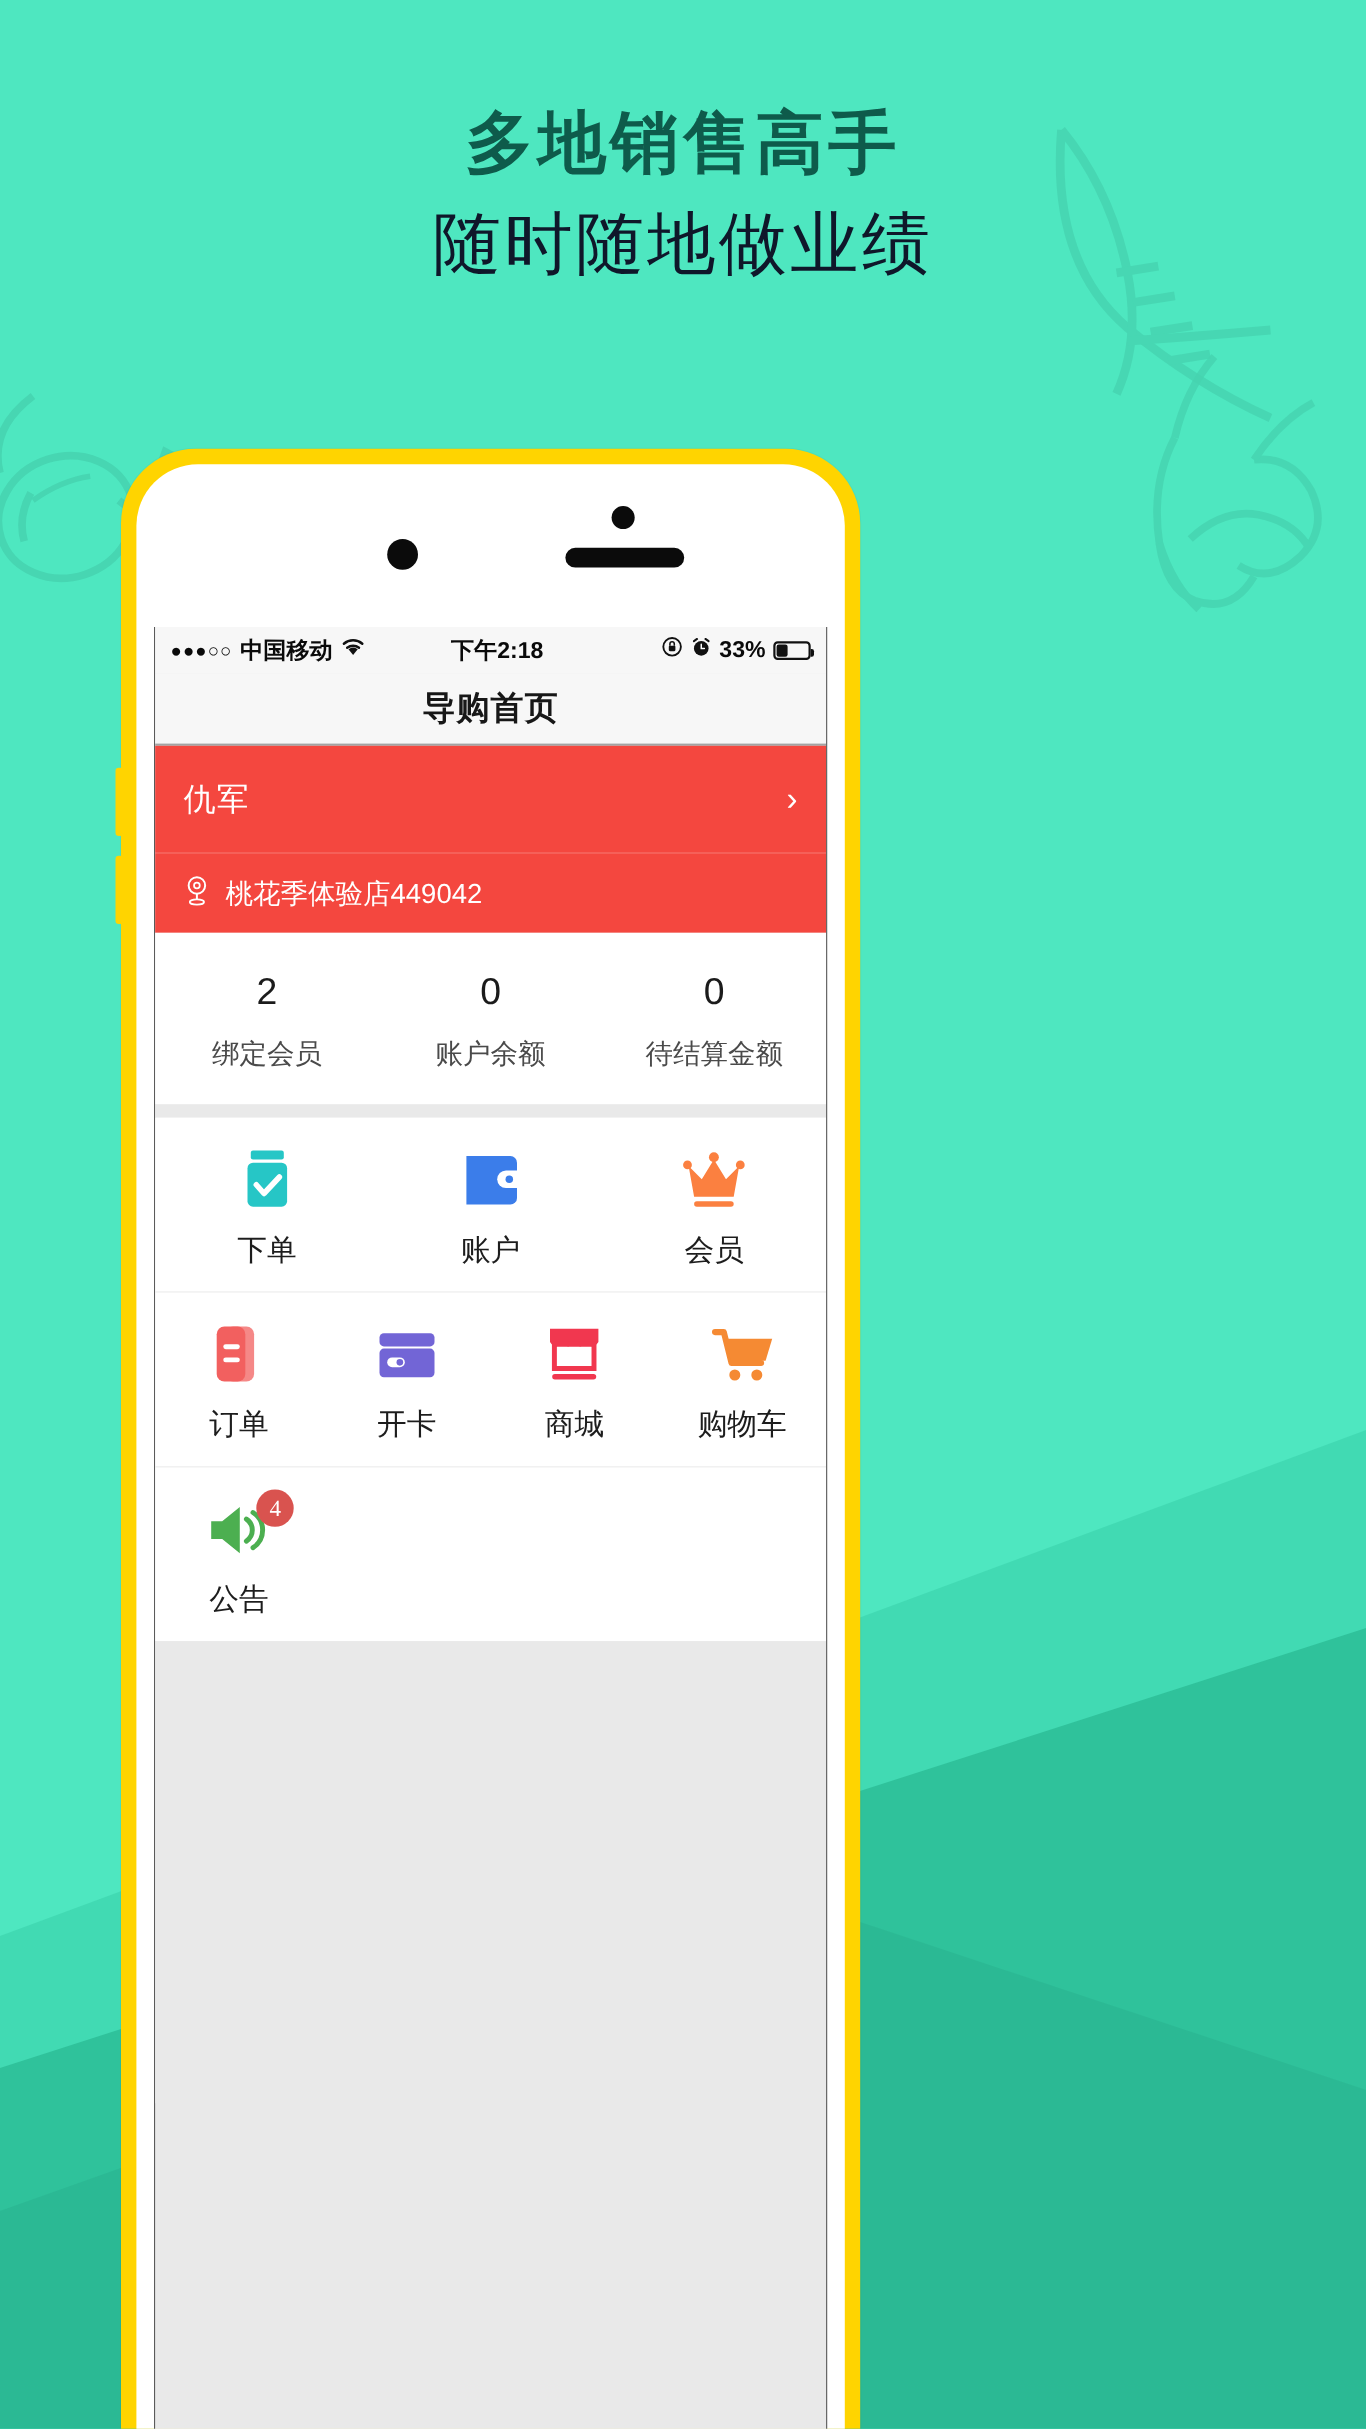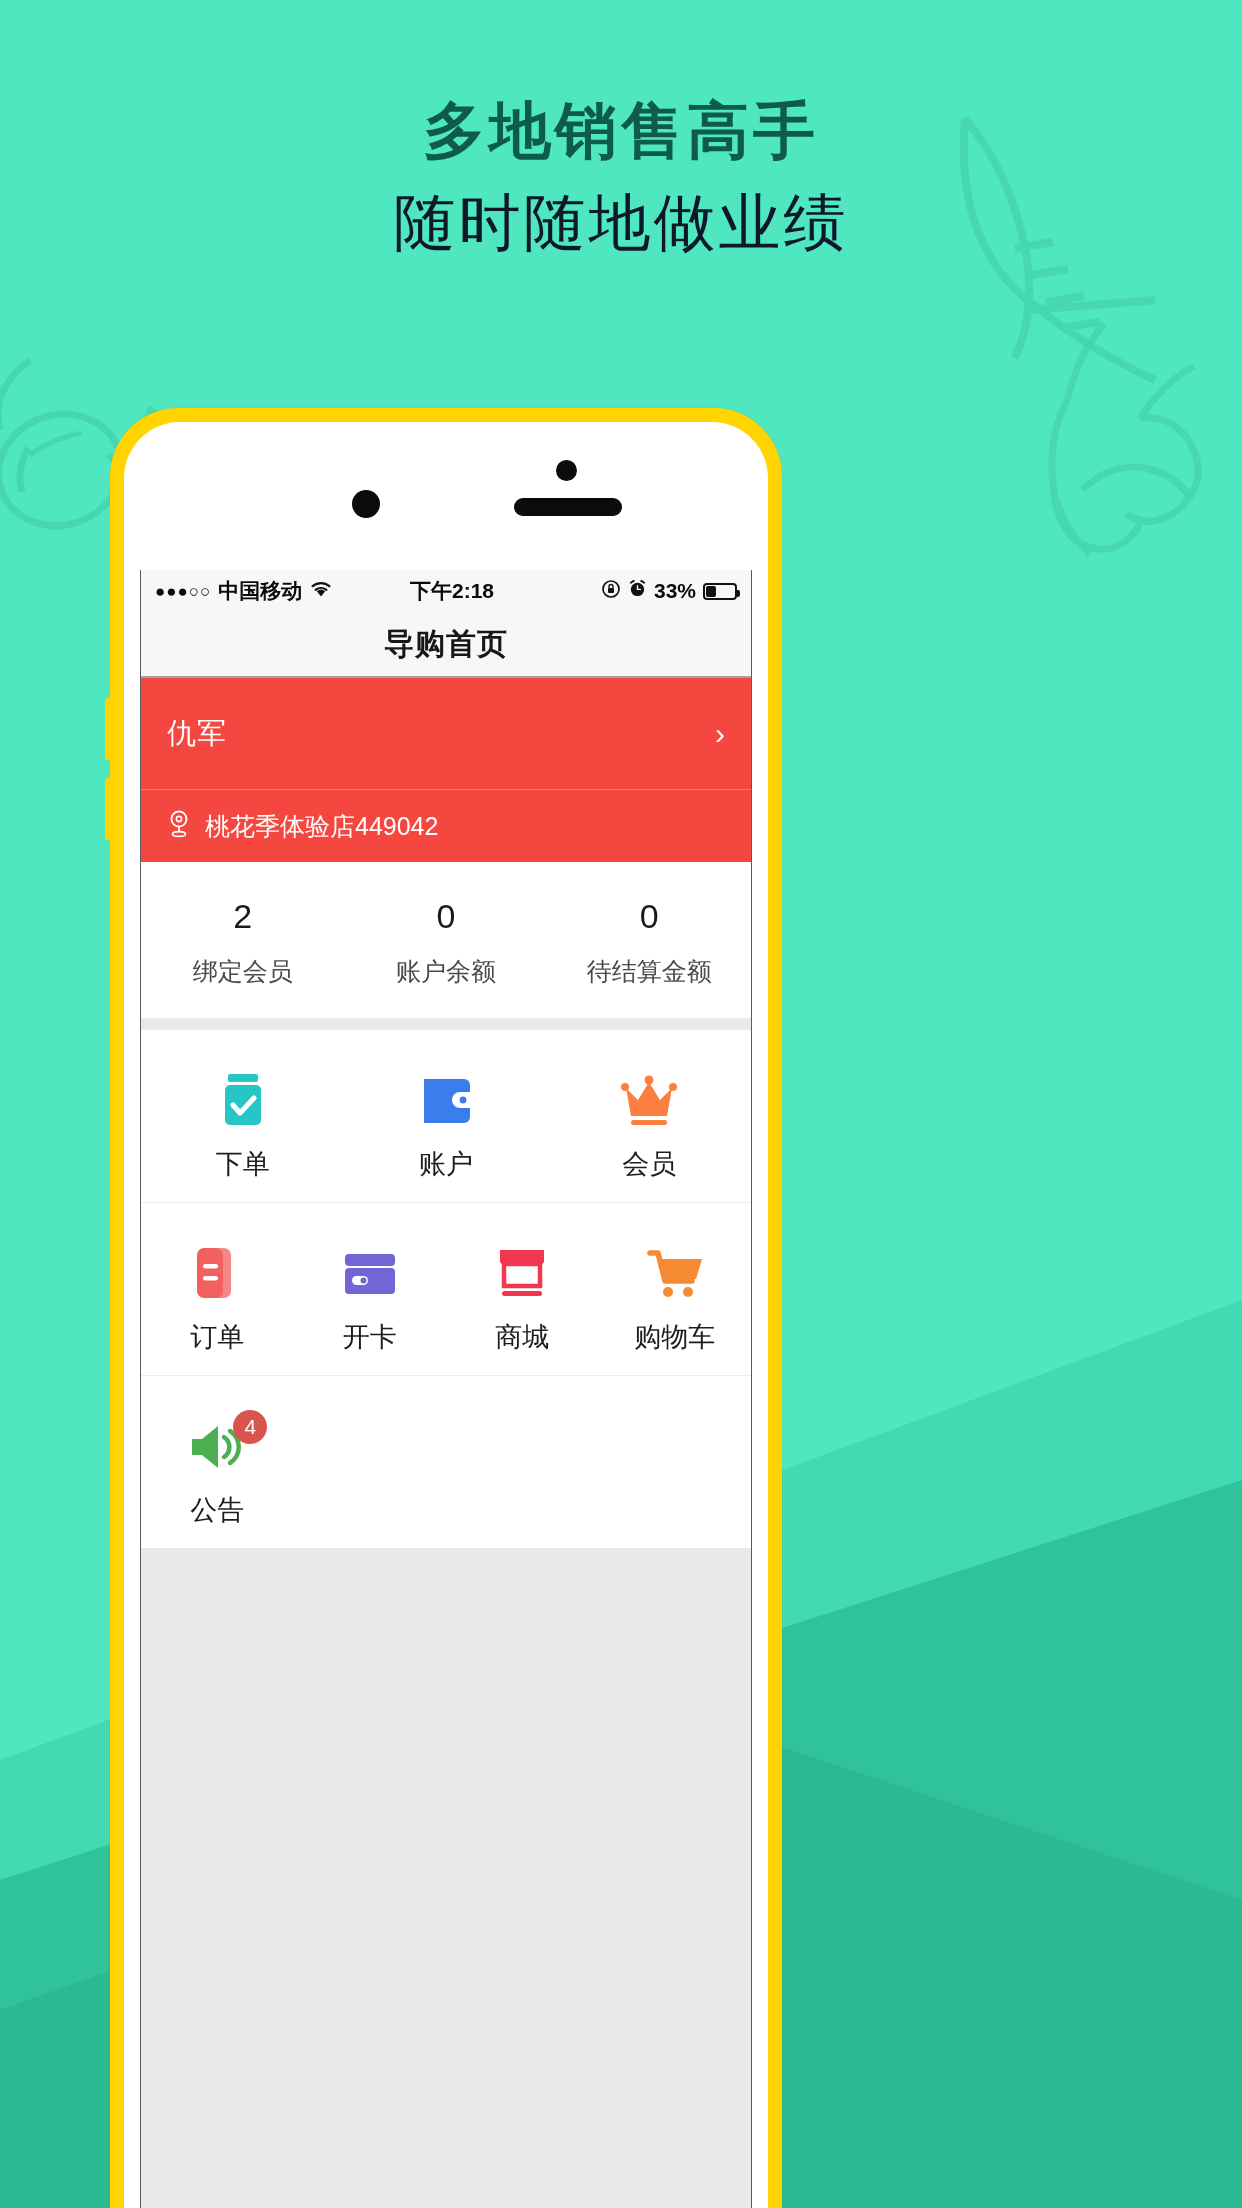--- a/index.html
+++ b/index.html
@@ -97,41 +97,42 @@
   .batt-fill { position:absolute; left:1px; top:1px; bottom:1px; width:33%; background:#111; border-radius:2px; }
   
   .navbar {
     height:66px; background:#F7F7F7; display:flex; align-items:center;
     justify-content:center; border-bottom:2px solid #a3a3a3;
   }
   .nav-title { font-size:30px; font-weight:700; color:#171717; letter-spacing:1px; }
   
   .red-header { background:#F4473F; }
   .rh-top {
-    height:112px; display:flex; align-items:center; padding:0 26px;
+    height:98px; display:flex; align-items:center; padding:0 26px;
     border-bottom:1px solid rgba(255,255,255,0.28);
     gap:24px;
   }
   .rh-name { font-size:29px; color:#FFF; font-weight:400; letter-spacing:1px; }
   .rh-chev { margin-left:auto; color:#FFF; font-size:30px; font-weight:300; line-height:1; }
   .rh-bot { height:72px; display:flex; align-items:center; padding:0 26px; gap:14px; }
   .rh-store { font-size:25px; color:#FFF; font-weight:400; }
   
   .stats {
     background:#FFF; display:flex; padding:34px 0 30px;
   }
   .stat { flex:1; text-align:center; }
   .stat-val { font-size:34px; color:#1B1B1B; font-weight:400; line-height:1.2; }
   .stat-lbl { font-size:25px; color:#4A4A4A; margin-top:18px; }
   .gap { height:12px; background:#E9E9E9; }
   
   .grid-block { background:#FFF; }
   .grid-row {
-    display:flex; padding:40px 0 20px;
+    display:flex; padding:26px 0 20px;
     border-bottom:1px solid #ECECEC;
+    font-family:Liberation Serif, serif;
   }
   .grid-row:last-child { border-bottom:none; }
   .cell { flex:1; text-align:center; position:relative; }
   .cell-ic { height:62px; display:flex; align-items:center; justify-content:center; position:relative; }
   .cell-lbl { font-size:27px; color:#1D1D1D; margin-top:14px; }
   .badge {
     position:absolute; width:34px; height:34px; border-radius:50%;
     background:#D9534F; color:#FFF; font-size:21px; line-height:34px;
     text-align:center; top:-6px; left:calc(50% + 16px);
   }

